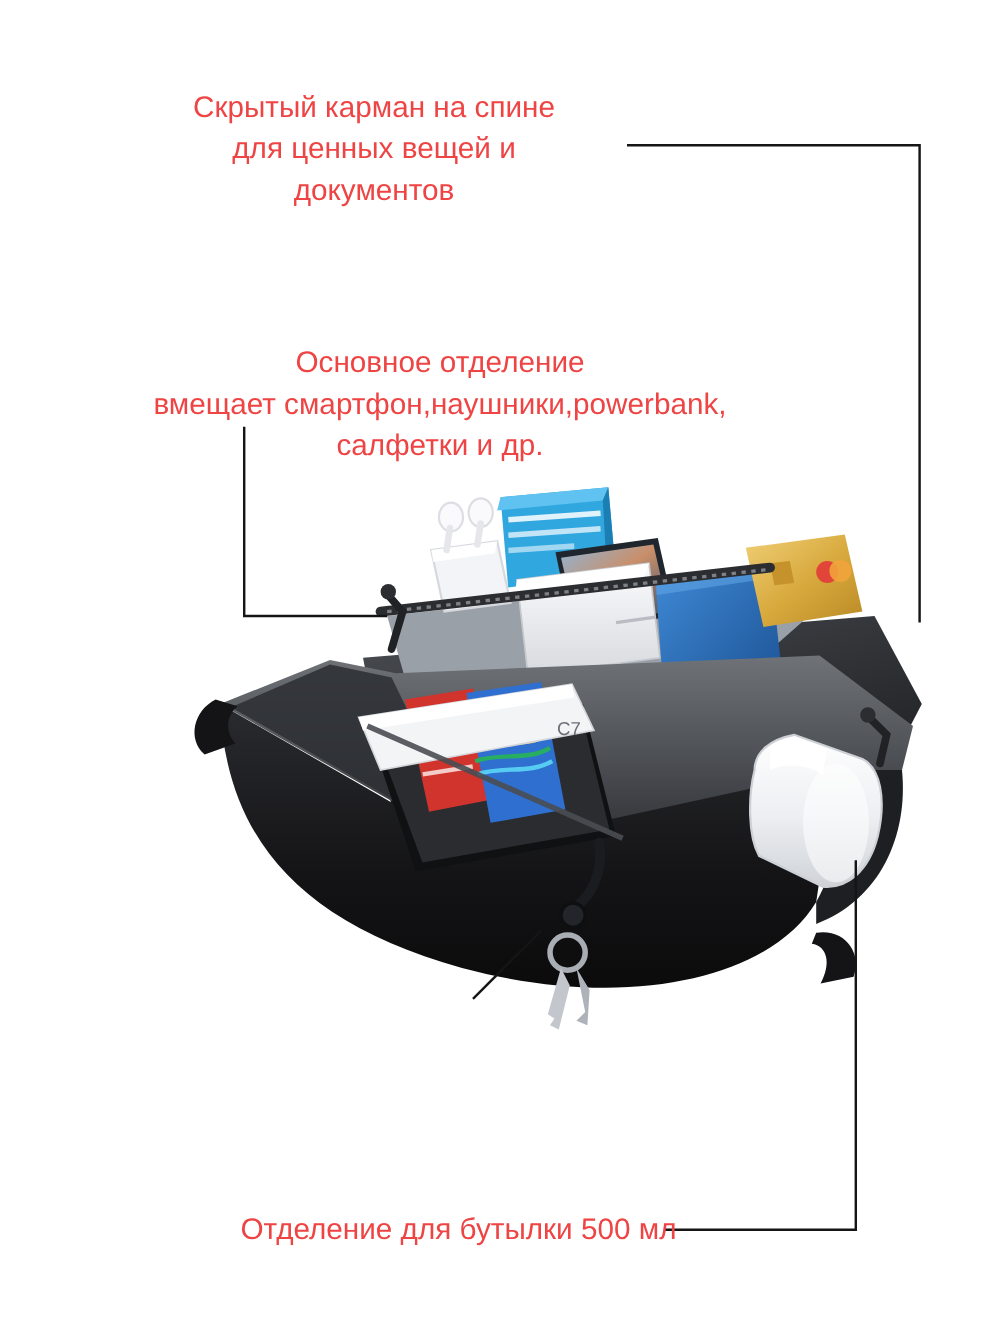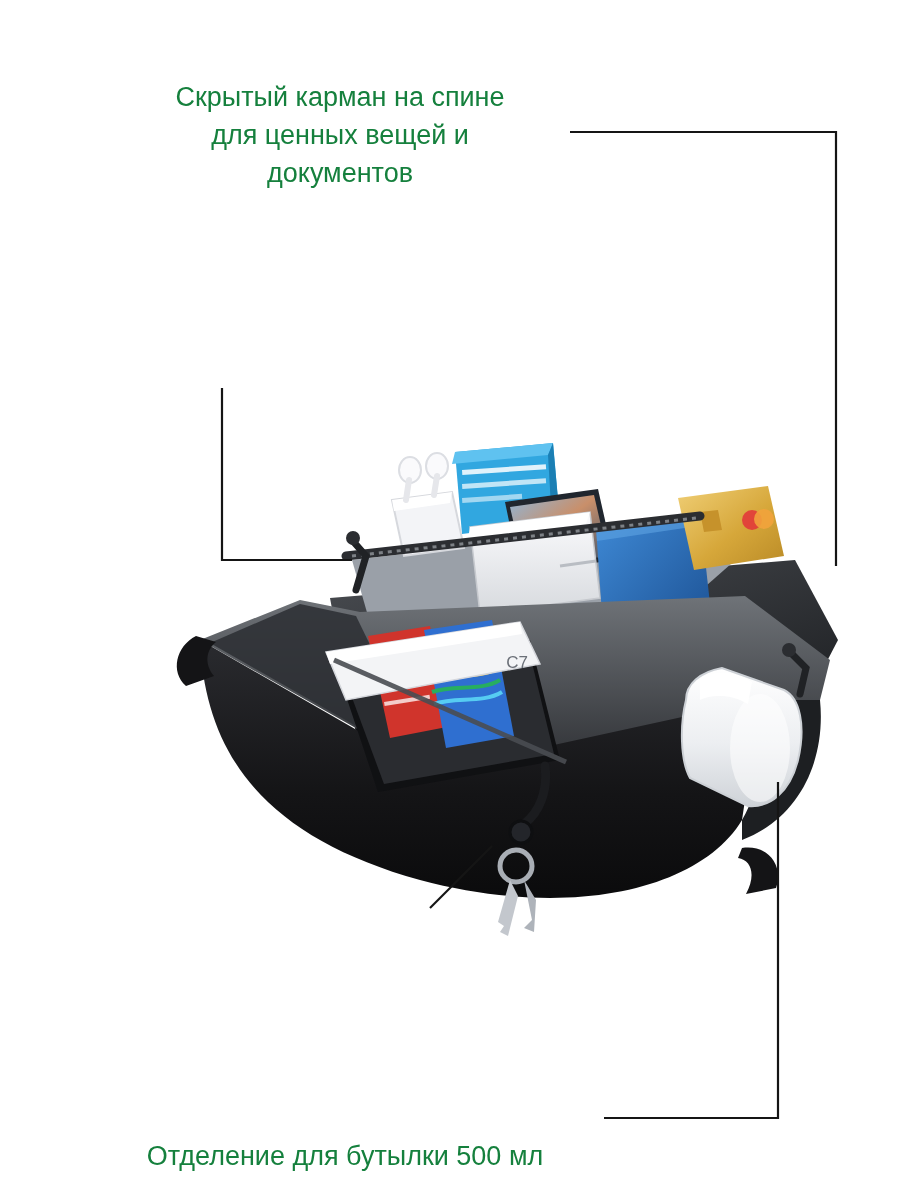--- a/index.html
+++ b/index.html
@@ -20,21 +20,21 @@
     left: 0; top: 0;
     width: 900px;
     height: 1200px;
   }
 
   
   .callout {
     position: absolute;
     font-size: 27px;
     line-height: 38px;
-    color: #15803d;
+    color: #ef4444;
     white-space: pre-line;
     letter-spacing: 0px;
   }
   .callout.center { text-align: center; }
   .callout.left   { text-align: left; }
 
   #callout-hidden-pocket {
     left: 80px;
     top: 78px;
     width: 520px;
@@ -49,22 +49,21 @@
   #callout-front-pocket {
     left: 40px;
     top: 888px;
     width: 520px;
     text-align: center;
   }
   #callout-bottle {
     left: 75px;
     top: 1098px;
     width: 540px;
-    text-align: center;
-    margin-top: 39px;
+    text-align: right;
   }
 
   
   #leaders {
     position: absolute;
     left: 0; top: 0;
     width: 900px;
     height: 1200px;
     pointer-events: none;
   }
@@ -249,17 +248,20 @@
       <path d="M430 908 L492 846"></path>
 
       <path d="M604 1118 L778 1118 L778 782"></path>
     </g>
   </svg>
 
   <div class="callout center" id="callout-hidden-pocket">Скрытый карман на спине
 для ценных вещей и
 документов</div>
 
+  <div class="callout center" id="callout-main-compartment">Основное отделение
+вмещает смартфон,наушники,powerbank,
+салфетки и др.</div>
 
 
   <div class="callout left" id="callout-bottle">Отделение для бутылки 500 мл</div>
 
 </div>
 
 </body></html>

